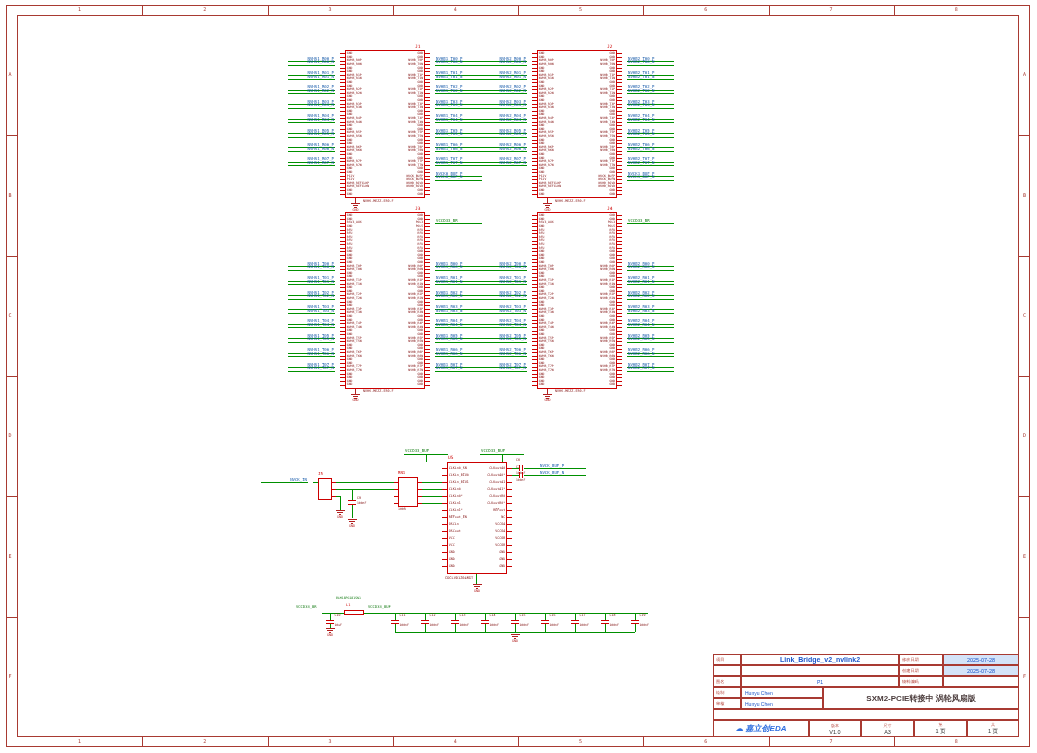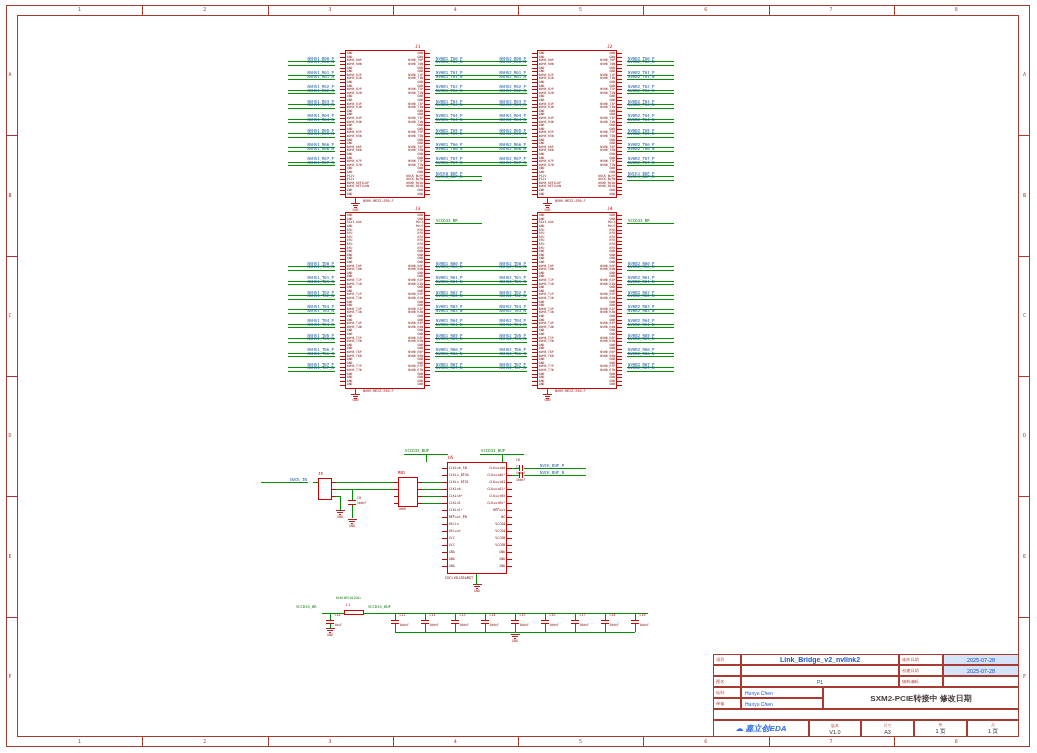--- a/index.html
+++ b/index.html
@@ -53,21 +53,21 @@
   <div class="tbc" style="left:943px;top:676px;width:76px;height:11px"></div>
 
   <div class="tbc" style="left:713px;top:687px;width:28px;height:11px">
       <span class="lbl">绘制</span>
     </div>
   <div class="tbc val" style="left:741px;top:687px;width:82px;height:11px">Hunyu Chen</div>
   <div class="tbc" style="left:713px;top:698px;width:28px;height:11px">
       <span class="lbl">审核</span>
     </div>
   <div class="tbc val" style="left:741px;top:698px;width:82px;height:11px">Hunyu Chen</div>
-  <div class="tbc ttl" style="left:823px;top:687px;width:196px;height:22px">SXM2-PCIE转接中 修改日期</div>
+  <div class="tbc ttl" style="left:823px;top:687px;width:196px;height:22px">SXM2-PCIE转接中 涡轮风扇版</div>
 
   <div class="tbc" style="left:713px;top:709px;width:306px;height:11px"></div>
 
   <div class="tbc logo" style="left:713px;top:720px;width:96px;height:17px">
     <span class="logoIc">☁</span>
     <span class="logoTxt">嘉立创EDA</span>
   </div>
   <div class="tbc ftr" style="left:809px;top:720px;width:52px;height:17px">
     <span class="fh">版本</span>
     <span class="fv">V1.0</span>

